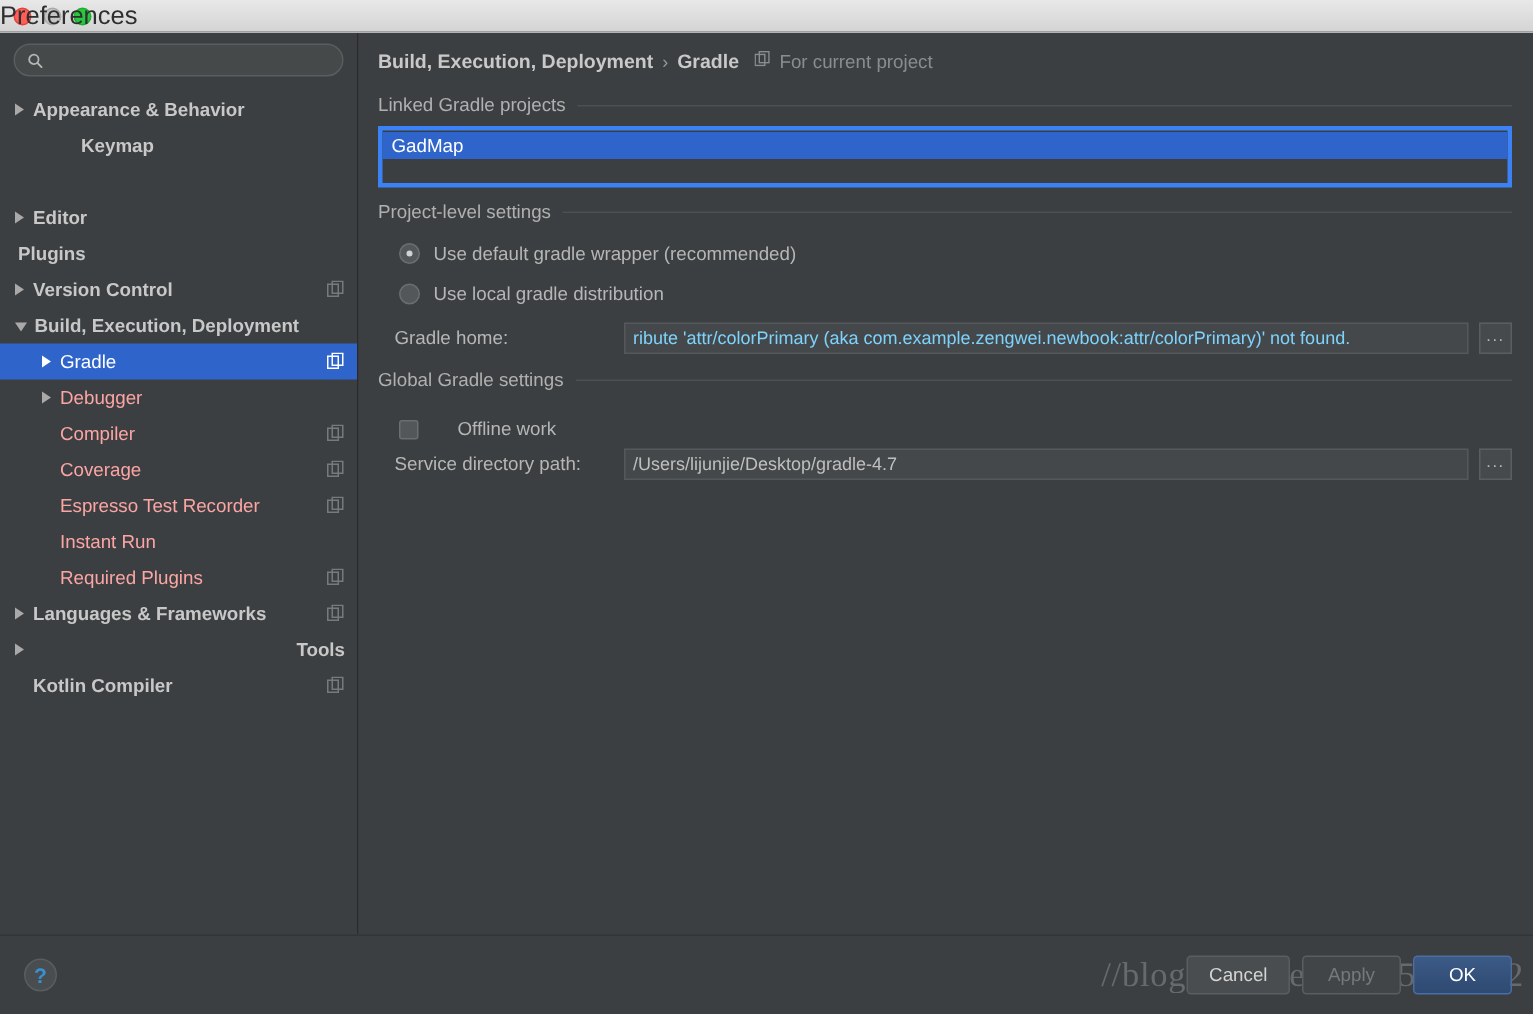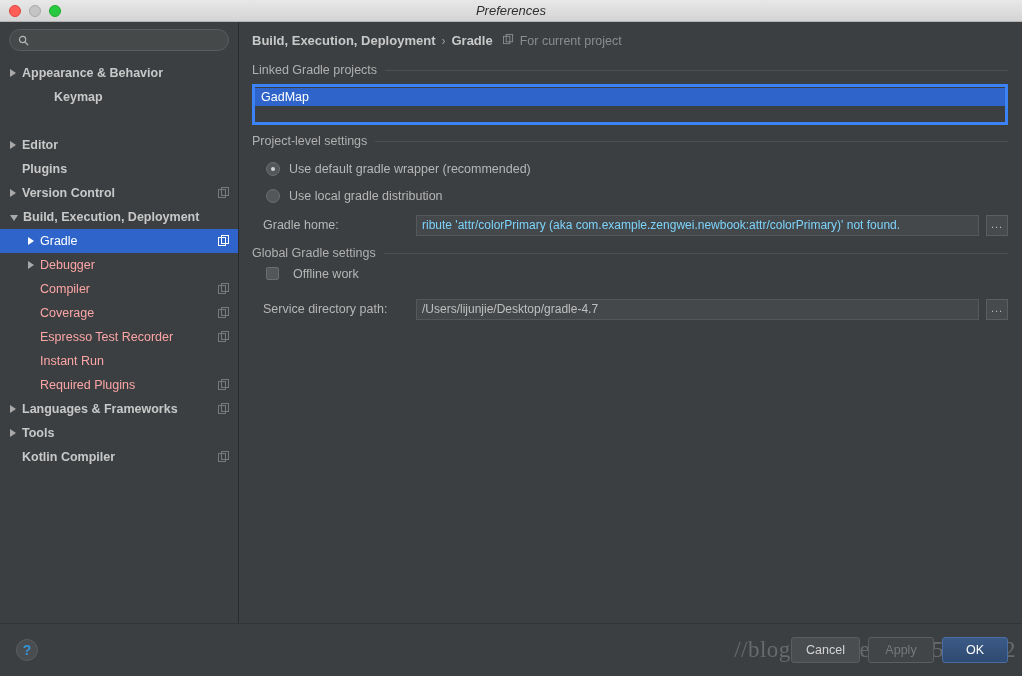--- a/index.html
+++ b/index.html
@@ -24,24 +24,23 @@
     display: flex; align-items: center;
     position: relative;
     flex: 0 0 22px;
   }
   #traffic-lights { display: flex; gap: 8px; padding-left: 9px; align-items: center; }
   .light { width: 12px; height: 12px; border-radius: 50%; display: block; }
   .light.close { background: #ff5f57; border: 1px solid #e0443e; }
   .light.min   { background: #c4c4c4; border: 1px solid #aaaaaa; }
   .light.max   { background: #28c840; border: 1px solid #1dad2b; }
   #window-title {
-    position: absolute; left: 0; right: 0; text-align: center;
-    font-size: 13px; color: #2f2f2f; line-height: 22px;
+    position: absolute; left: 0; right: 0; 
+    font-size: 17px; color: #2f2f2f; line-height: 22px;
     pointer-events: none;
-    font-style: italic;
   }
 
   
   #body { flex: 1 1 auto; display: flex; min-height: 0; }
 
   
   #sidebar {
     width: 239px; flex: 0 0 239px;
     background: #3c3f41;
     border-right: 1px solid #2b2b2b;
@@ -141,21 +140,21 @@
     line-height: 19px;
   }
   .text-field.dim { color: #7dd3fc; }
   .browse-btn {
     flex: 0 0 auto; width: 22px; height: 21px; margin-left: 7px;
     background: #474a4c; border: 1px solid #5a5e60;
     color: #b9b9b9; font-size: 11px; line-height: 17px;
     text-align: center; letter-spacing: 1px;
   }
 
-  .check-row { display: flex; align-items: flex-start; gap: 14px; height: 26px; padding-left: 14px; }
+  .check-row { display: flex; align-items: flex-end; gap: 26px; height: 26px; padding-left: 14px; }
   .checkbox {
     width: 13px; height: 13px; background: #53575a;
     border: 1px solid #6a6e71; border-radius: 2px; flex: 0 0 auto;
   }
   .check-label { font-size: 12.5px; color: #b6b6b6; }
 
   
   #footer {
     flex: 0 0 53px; height: 53px; position: relative;
     border-top: 1px solid #323537; background: #3c3f41;
@@ -224,21 +223,21 @@
             <span class="tree-label">Appearance &amp; Behavior</span>
           </div>
           <div class="tree-row bold" style="padding-left: 10px; gap: 32px;">
             <span class="arrow none"></span>
             <span class="tree-label">Keymap</span>
           </div>
           <div class="tree-row bold" style="padding-left: 10px; margin-top: 24px;">
             <span class="arrow "></span>
             <span class="tree-label">Editor</span>
           </div>
-          <div class="tree-row bold" style="padding-left: 10px;">
+          <div class="tree-row bold" style="">
             <span class="arrow none"></span>
             <span class="tree-label">Plugins</span>
           </div>
           <div class="tree-row bold" style="padding-left: 10px;">
             <span class="arrow "></span>
             <span class="tree-label">Version Control</span>
             <span style="color: rgb(139, 142, 144); display: flex;">
               <svg class="proj-icon" viewBox="0 0 12 12">
                 <rect x="0.5" y="2.5" width="7" height="8" fill="none" stroke="currentColor" stroke-width="1"></rect>
                 <rect x="3.5" y="0.5" width="7" height="8" fill="none" stroke="currentColor" stroke-width="1"></rect>
@@ -310,21 +309,21 @@
           <div class="tree-row bold" style="padding-left: 10px;">
             <span class="arrow "></span>
             <span class="tree-label">Languages &amp; Frameworks</span>
             <span style="color: rgb(139, 142, 144); display: flex;">
               <svg class="proj-icon" viewBox="0 0 12 12">
                 <rect x="0.5" y="2.5" width="7" height="8" fill="none" stroke="currentColor" stroke-width="1"></rect>
                 <rect x="3.5" y="0.5" width="7" height="8" fill="none" stroke="currentColor" stroke-width="1"></rect>
               </svg>
             </span>
           </div>
-          <div class="tree-row bold" style="padding-left: 10px;">
+          <div class="tree-row bold" style="padding-left: 10px; text-align: right;">
             <span class="arrow "></span>
             <span class="tree-label">Tools</span>
           </div>
           <div class="tree-row bold" style="padding-left: 10px;">
             <span class="arrow none"></span>
             <span class="tree-label">Kotlin Compiler</span>
             <span style="color: rgb(139, 142, 144); display: flex;">
               <svg class="proj-icon" viewBox="0 0 12 12">
                 <rect x="0.5" y="2.5" width="7" height="8" fill="none" stroke="currentColor" stroke-width="1"></rect>
                 <rect x="3.5" y="0.5" width="7" height="8" fill="none" stroke="currentColor" stroke-width="1"></rect>

